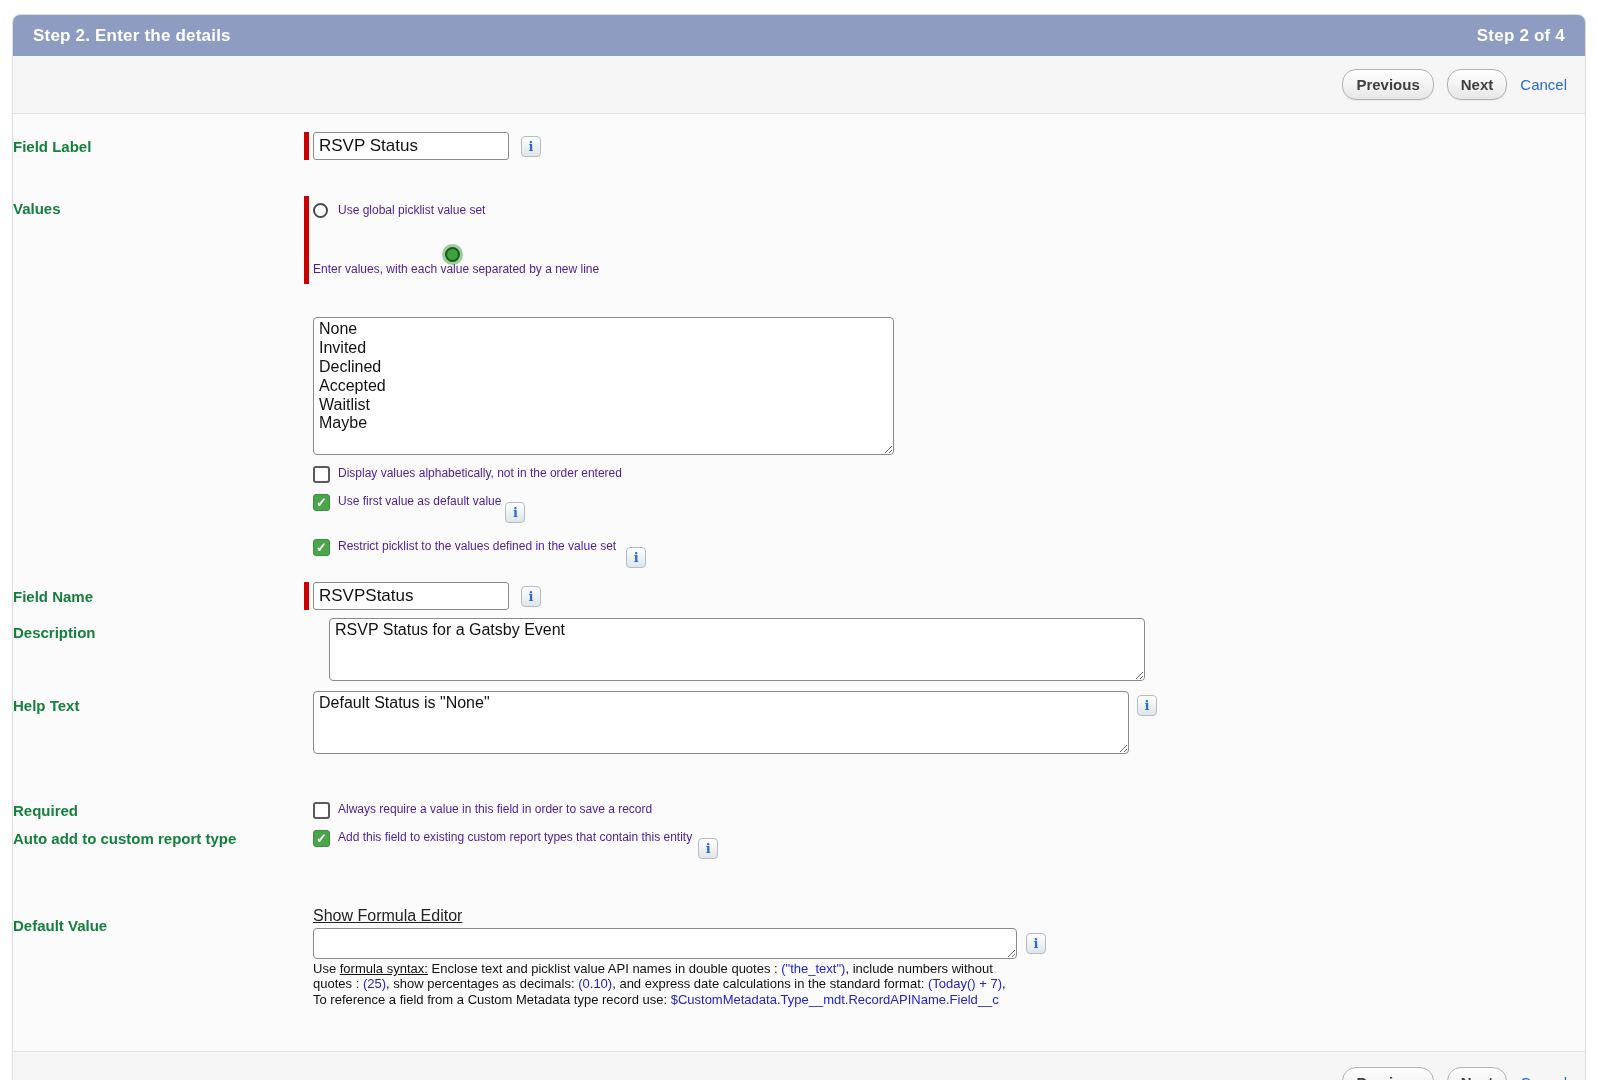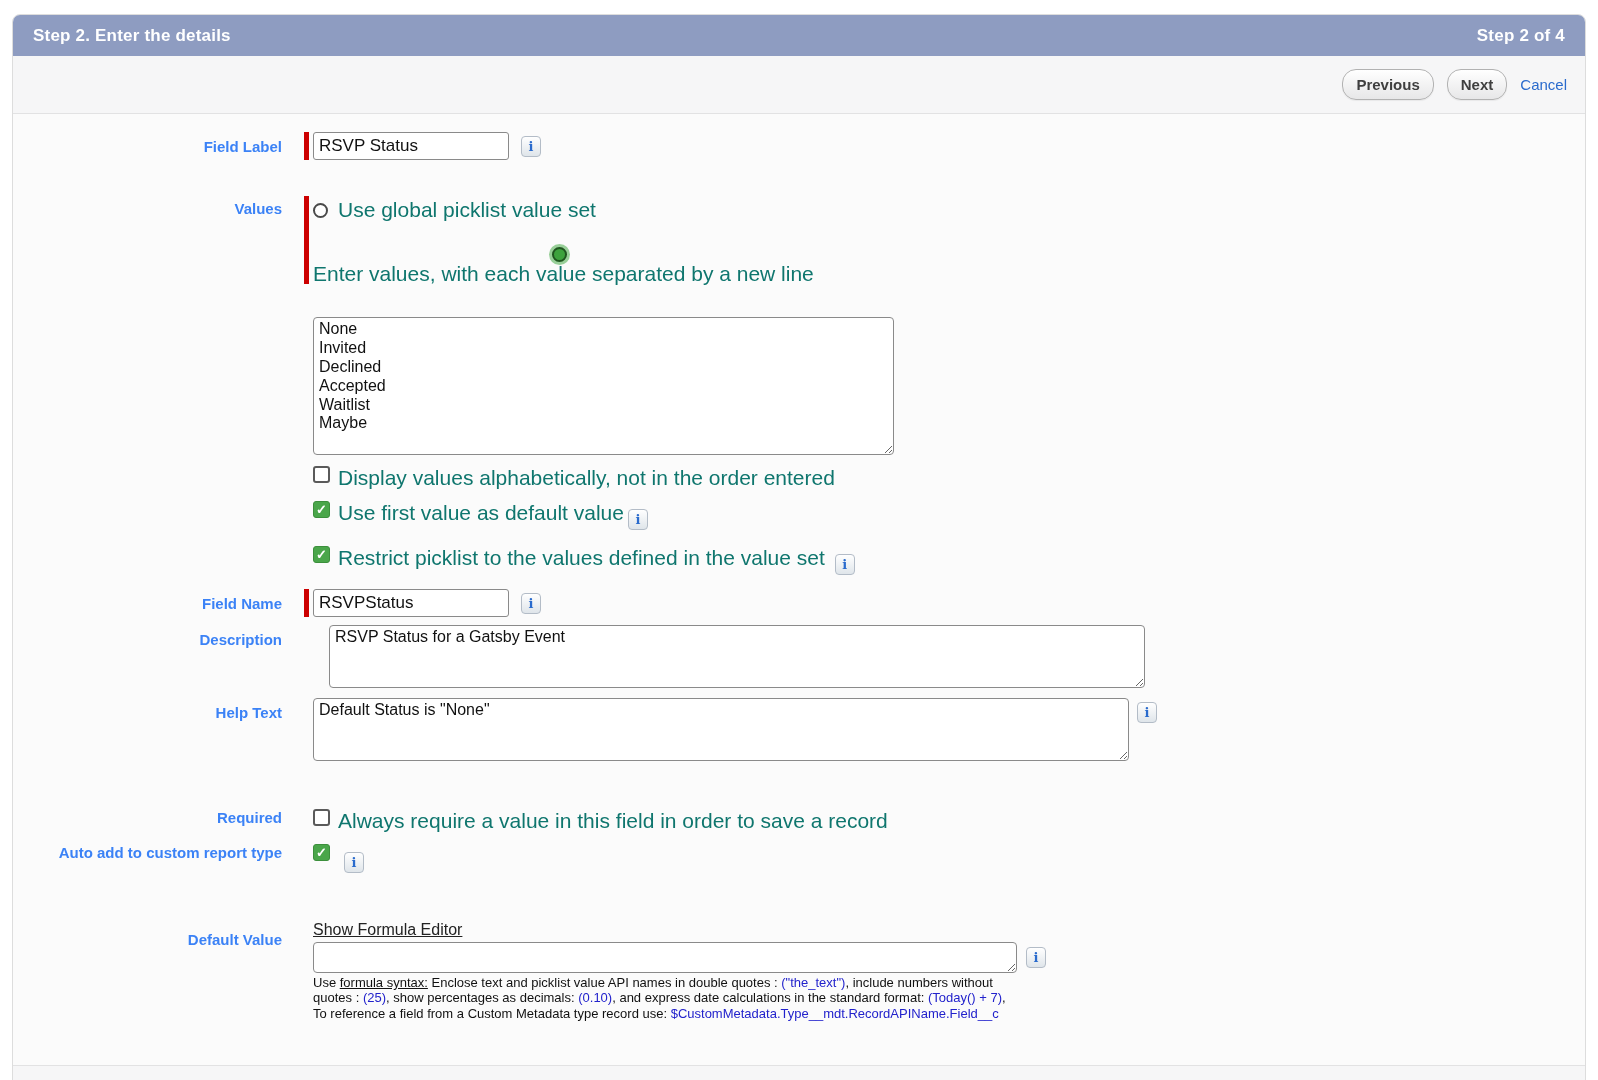--- a/index.html
+++ b/index.html
@@ -59,24 +59,24 @@
   }
   .link { color: #2a6bcd; font-size: 15px; text-decoration: none; cursor: pointer; }
 
   
   .main { padding: 18px 0 44px 0; background: #fbfbfb; }
 
   .row { display: flex; align-items: flex-start; }
   .row-label {
     width: 269px;
     flex: 0 0 269px;
-    text-align: right;
+    text-align: left;
     font-size: 15px;
     font-weight: bold;
-    color: #3b82f6;
+    color: #15803d;
     padding-top: 6px;
   }
   .row-content { margin-left: 22px; display: flex; align-items: flex-start; }
 
   .reqbar { width: 5px; background: #cc0000; margin-right: 4px; flex: 0 0 5px; }
   .reqbar.h-input { height: 28px; }
   .reqbar.h-radios { height: 88px; }
 
   input.text {
     height: 28px;
@@ -127,21 +127,21 @@
     margin-right: 10px;
     flex: 0 0 15px;
     cursor: pointer;
   }
   .radio.selected {
     background: #3da23d;
     border: 2px solid #1f551f;
     box-shadow: 0 0 0 3px #98cf98;
     margin-left: 2px;
   }
-  .opt-label, .cb-label { font-size: 21px; color: #0f766e; }
+  .opt-label, .cb-label { font-size: 12px; color: #4c1d95; }
 
   
   .cb-row { display: flex; }
   .cb {
     width: 17px; height: 17px;
     border: 2px solid #5a5a5a;
     border-radius: 3px;
     background: #ffffff;
     margin-right: 8px;
     flex: 0 0 17px;
@@ -288,20 +288,21 @@
       <div class="row-content cb-row" style="margin-left:31px;">
         <span class="cb"></span>
         <span class="cb-label">Always require a value in this field in order to save a record</span>
       </div>
     </div>
 
     <div class="row mt-11">
       <div class="row-label" style="padding-top:0;">Auto add to custom report type</div>
       <div class="row-content cb-row" style="margin-left:31px;">
         <span class="cb checked">✓</span>
+        <span class="cb-label">Add this field to existing custom report types that contain this entity</span>
         <span class="info-btn" style="margin-left:6px;margin-top:8px;">i</span>
       </div>
     </div>
 
     <div class="row mt-48">
       <div class="row-label" style="padding-top:10px;">Default Value</div>
       <div class="row-content" style="margin-left:31px; display:block;">
         <a class="formula-link">Show Formula Editor</a>
         <div style="display:flex; align-items:flex-start;">
           <textarea class="ta" style="width: 704px; height: 31px;"></textarea>

